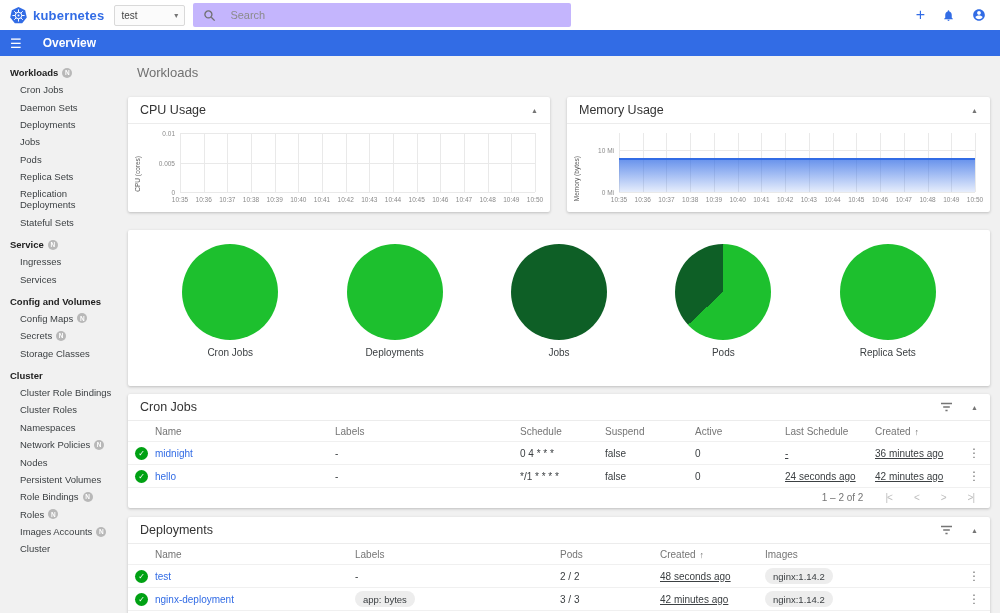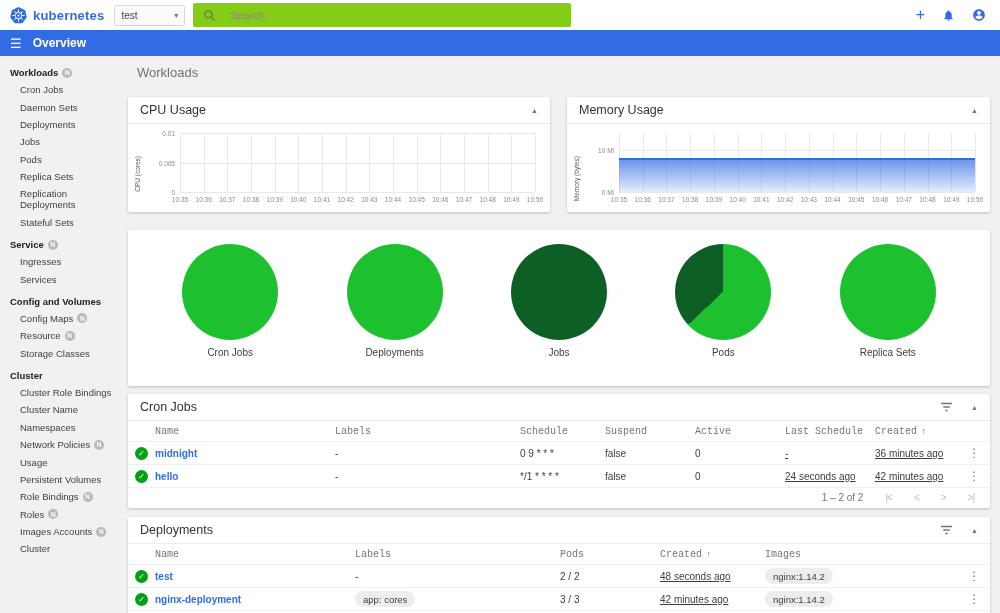--- a/index.html
+++ b/index.html
@@ -8,33 +8,33 @@
          font-family:"Liberation Sans", sans-serif; color:#3c4043; }
 
   
   .appbar { position:absolute; top:0; left:0; right:0; height:30px; background:#fff;
             display:flex; align-items:center; z-index:5; }
   .logo { display:flex; align-items:center; gap:6px; margin-left:10px; }
   .logo-text { font-size:13px; font-weight:bold; color:#326ce5; letter-spacing:.2px; }
   .ns-select { margin-left:10px; width:71px; height:21px; border:1px solid #d9d9d9; border-radius:2px;
                background:#fbfbfb; display:flex; align-items:center; padding:0 6px; font-size:10px; color:#444; }
   .ns-select .caret { margin-left:auto; color:#757575; font-size:8px; }
-  .searchbar { margin-left:8px; width:378px; height:22px; background:#84cc16; border-radius:2px;
+  .searchbar { margin-left:8px; width:378px; height:22px; background:#c4b5fd; border-radius:2px;
                display:flex; align-items:center; padding:12px 10px; gap:14px; }
   .searchbar input { border:none; outline:none; background:transparent; font-size:11px; color:#333;
                      font-family:"Liberation Sans",sans-serif; width:280px; }
   .searchbar input::placeholder { color:#8b8b8b; }
   .appbar-actions { margin-left:auto; margin-right:14px; display:flex; align-items:center; gap:17px; }
   .plus-glyph { color:#326ce5; font-size:16px; line-height:1; }
 
   
   .toolbar { position:absolute; top:30px; left:0; right:0; height:26px; background:#326ce5;
              display:flex; align-items:center; color:#fff; z-index:5; }
   .hamburger { margin-left:10px; font-size:13px; line-height:1; }
-  .toolbar-title { margin-left:11px; font-size:12px; font-weight:bold; }
+  .toolbar-title { margin-left:21px; font-size:12px; font-weight:bold; }
 
   
   .sidenav { position:absolute; top:56px; left:0; width:120px; bottom:0; padding-top:3px; overflow:hidden; }
   .nav-header { padding:4px 10px 3px; font-size:9.5px; font-weight:bold; color:#222;
                 display:flex; align-items:center; gap:4px; margin-top:4px; }
   .nav-item { padding:3.2px 8px 3.2px 20px; font-size:9.5px; color:#3c4043;
               display:flex; align-items:center; gap:4px; cursor:pointer; }
   .ns-badge { width:10px; height:10px; border-radius:50%; background:#b8b8b8; color:#fff;
               font-size:6.5px; font-weight:bold; display:inline-flex; align-items:center;
               justify-content:center; flex:0 0 auto; }
@@ -77,26 +77,26 @@
   .pie-wrap { display:flex; flex-direction:column; align-items:center; width:150px; }
   .pie { width:96px; height:96px; border-radius:50%; }
   .pie-label { margin-top:7px; font-size:10px; color:#3c4043; }
 
   
   .thead, .trow { display:grid; align-items:center; }
   .cron-grid { grid-template-columns:27px 180px 185px 85px 90px 90px 90px 83px 32px; }
   .dep-grid  { grid-template-columns:27px 200px 205px 100px 105px 193px 32px; }
   .thead { height:21px; border-bottom:1px solid #f0f0f0; color:#757575; font-size:10px; }
   .trow  { height:23px; border-bottom:1px solid #f0f0f0; font-size:10px; color:#3c4043; }
-  .hcell { display:flex; align-items:flex-end; gap:4px;font-family:Liberation Mono, monospace; }
+  .hcell { display:flex; align-items:flex-end; gap:4px; }
   .sort-arrow { font-size:9px; color:#757575; }
   .status-cell { display:flex; justify-content:center; }
   .check { width:13px; height:13px; border-radius:50%; background:#00a113; color:#fff; font-size:8px;
            display:flex; align-items:center; justify-content:center; }
-  .name-link { color:#326ce5; text-decoration:none; cursor:pointer;font-weight:bold; }
+  .name-link { color:#326ce5; text-decoration:none; cursor:pointer; }
   .underlined { text-decoration:underline; cursor:pointer; }
   .kebab { color:#757575; font-size:12px; text-align:center; cursor:pointer; }
   .chip { background:#ededed; border-radius:9px; padding:2.5px 8px; font-size:9.5px;
           color:#3c4043; display:inline-block; }
   .pagination { height:19px; display:flex; align-items:center; justify-content:flex-end;
                 gap:22px; font-size:10px; color:#757575; padding-right:16px; }
   .page-btn { color:#bdbdbd; font-size:10px; letter-spacing:-1px; cursor:default; }
 </style>
 </head>
 <body>
@@ -193,45 +193,45 @@
     </div>
 
   <div class="nav-header">
     <span>Config and Volumes</span>
   </div>
   <div class="nav-item">
       <span>Config Maps</span>
       <span class="ns-badge">N</span>
     </div>
   <div class="nav-item">
-      <span>Resource</span>
+      <span>Secrets</span>
       <span class="ns-badge">N</span>
     </div>
   <div class="nav-item">
       <span>Storage Classes</span>
     </div>
 
   <div class="nav-header">
     <span>Cluster</span>
   </div>
   <div class="nav-item">
       <span>Cluster Role Bindings</span>
     </div>
   <div class="nav-item">
-      <span>Cluster Name</span>
+      <span>Cluster Roles</span>
     </div>
   <div class="nav-item">
       <span>Namespaces</span>
     </div>
   <div class="nav-item">
       <span>Network Policies</span>
       <span class="ns-badge">N</span>
     </div>
   <div class="nav-item">
-      <span>Usage</span>
+      <span>Nodes</span>
     </div>
   <div class="nav-item">
       <span>Persistent Volumes</span>
     </div>
   <div class="nav-item">
       <span>Role Bindings</span>
       <span class="ns-badge">N</span>
     </div>
   <div class="nav-item">
       <span>Roles</span>
@@ -416,21 +416,21 @@
           <span class="sort-arrow">↑</span>
         </span>
       <span></span>
     </div>
     <div class="trow cron-grid">
       <span class="status-cell">
           <span class="check">✓</span>
         </span>
       <span><a class="name-link">midnight</a></span>
       <span>-</span>
-      <span>0 9 * * *</span>
+      <span>0 4 * * *</span>
       <span>false</span>
       <span>0</span>
       <span><span class="underlined">-</span></span>
       <span><span class="underlined">36 minutes ago</span></span>
       <span class="kebab">⋮</span>
     </div>
     <div class="trow cron-grid">
       <span class="status-cell">
           <span class="check">✓</span>
         </span>
@@ -494,20 +494,20 @@
       <span>2 / 2</span>
       <span><span class="underlined">48 seconds ago</span></span>
       <span><span class="chip">nginx:1.14.2</span></span>
       <span class="kebab">⋮</span>
     </div>
     <div class="trow dep-grid">
       <span class="status-cell">
           <span class="check">✓</span>
         </span>
       <span><a class="name-link">nginx-deployment</a></span>
-      <span><span class="chip">app: cores</span></span>
+      <span><span class="chip">app: bytes</span></span>
       <span>3 / 3</span>
       <span><span class="underlined">42 minutes ago</span></span>
       <span><span class="chip">nginx:1.14.2</span></span>
       <span class="kebab">⋮</span>
     </div>
   </div>
 </div>
 
 </body></html>

